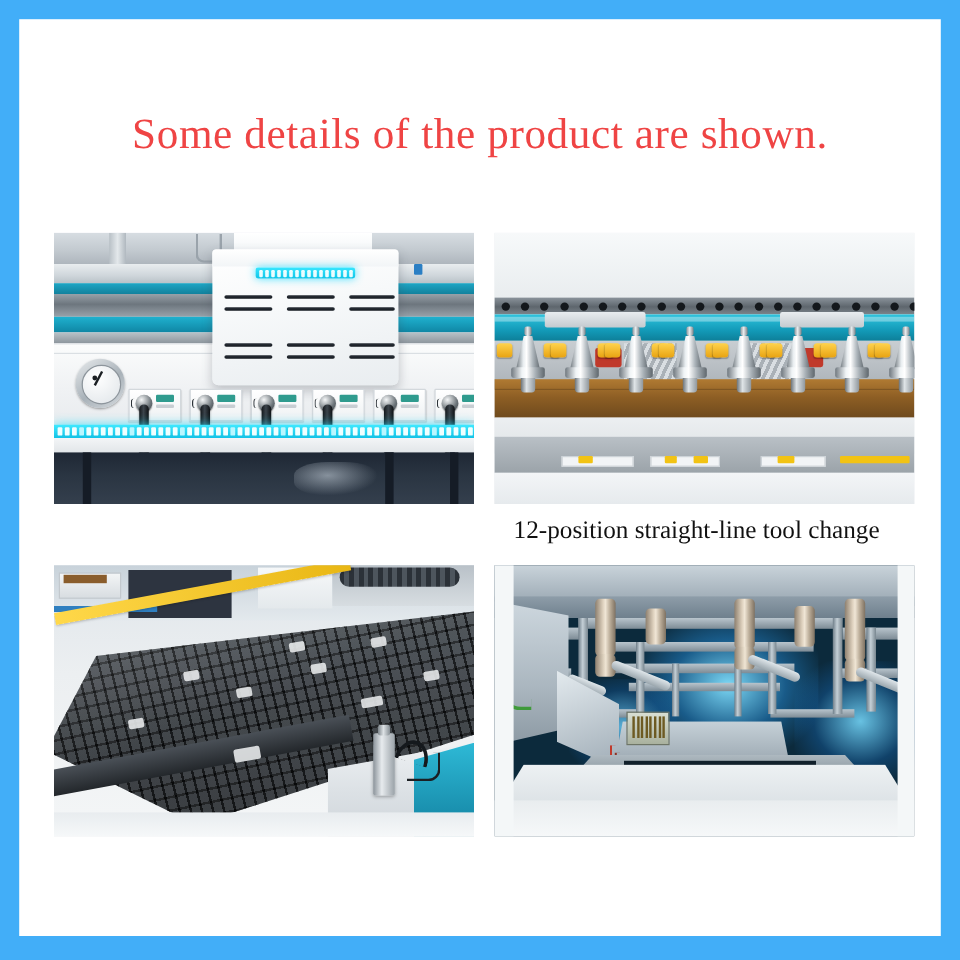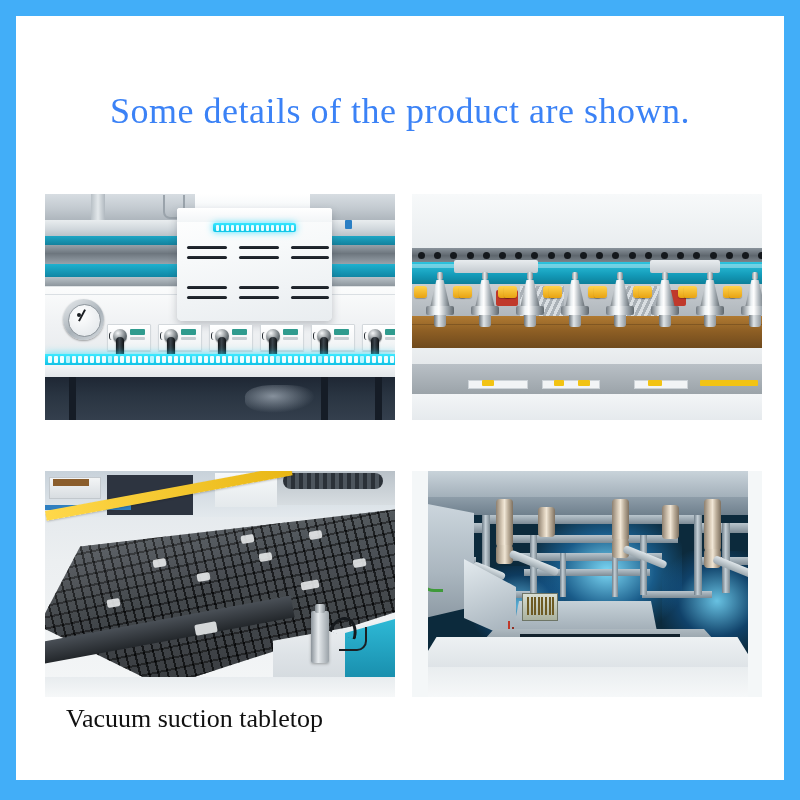--- a/index.html
+++ b/index.html
@@ -15,21 +15,21 @@
     width:768px;height:764px;
     background:#ffffff;
     box-sizing:border-box;
   }
   .page-title{
     position:absolute;
     left:0;top:74px;
     width:768px;
     text-align:center;
     font-size:36px;
-    color:#3b82f6;
+    color:#ef4444;
     letter-spacing:0.5px;
     font-family:"Liberation Serif", serif;
     white-space:nowrap;
   }
 
   
   .panel{position:absolute;overflow:hidden;background:#eef1f3;}
   .p1{left:29px;top:178px;width:350px;height:226px;}
   .p2{left:396px;top:178px;width:350px;height:226px;}
   .p3{left:29px;top:455px;width:350px;height:226px;}
@@ -584,20 +584,21 @@
     <div class="p2-bottom"></div>
     <div class="p2-stick" style="left:56px;width:58px"></div>
     <div class="p2-stick" style="left:130px;width:56px"></div>
     <div class="p2-stick" style="left:222px;width:52px"></div>
     <div class="p2-ystick" style="left:70px;width:12px"></div>
     <div class="p2-ystick" style="left:142px;width:10px"></div>
     <div class="p2-ystick" style="left:166px;width:12px"></div>
     <div class="p2-ystick" style="left:236px;width:14px"></div>
     <div class="p2-ystick" style="left:288px;width:58px"></div>
   </div>
+  <div class="caption cap2">12-position straight-line tool change</div>
 
   <div class="panel p3">
     <div class="p3-bg"></div>
     <div class="p3-far"></div>
     <div class="p3-dark"></div>
     <div class="p3-box"></div>
     <div class="p3-brown"></div>
     <div class="p3-blueln"></div>
     <div class="p3-white"></div>
     <div class="p3-gantry"></div>
@@ -619,21 +620,20 @@
     <div class="chip" style="left:308px;top:88px"></div>
     <div class="p3-side"></div>
     <div class="p3-teal"></div>
     <div class="p3-cyl">
       <div class="cap"></div>
     </div>
     <div class="p3-handle"></div>
     <div class="p3-wire"></div>
     <div class="p3-floor"></div>
   </div>
-  <div class="caption cap3">Vacuum suction tabletop</div>
 
   <div class="panel p4">
     <div class="p4-bg"></div>
     <div class="p4-glow"></div>
     <div class="p4-glow2"></div>
     <div class="p4-glow3"></div>
     <div class="p4-ceil"></div>
     <div class="p4-top2"></div>
     <div id="ducts">
         <div class="duct" style="left: 70px; top: 44px; width: 220px; height: 9px;"></div>

